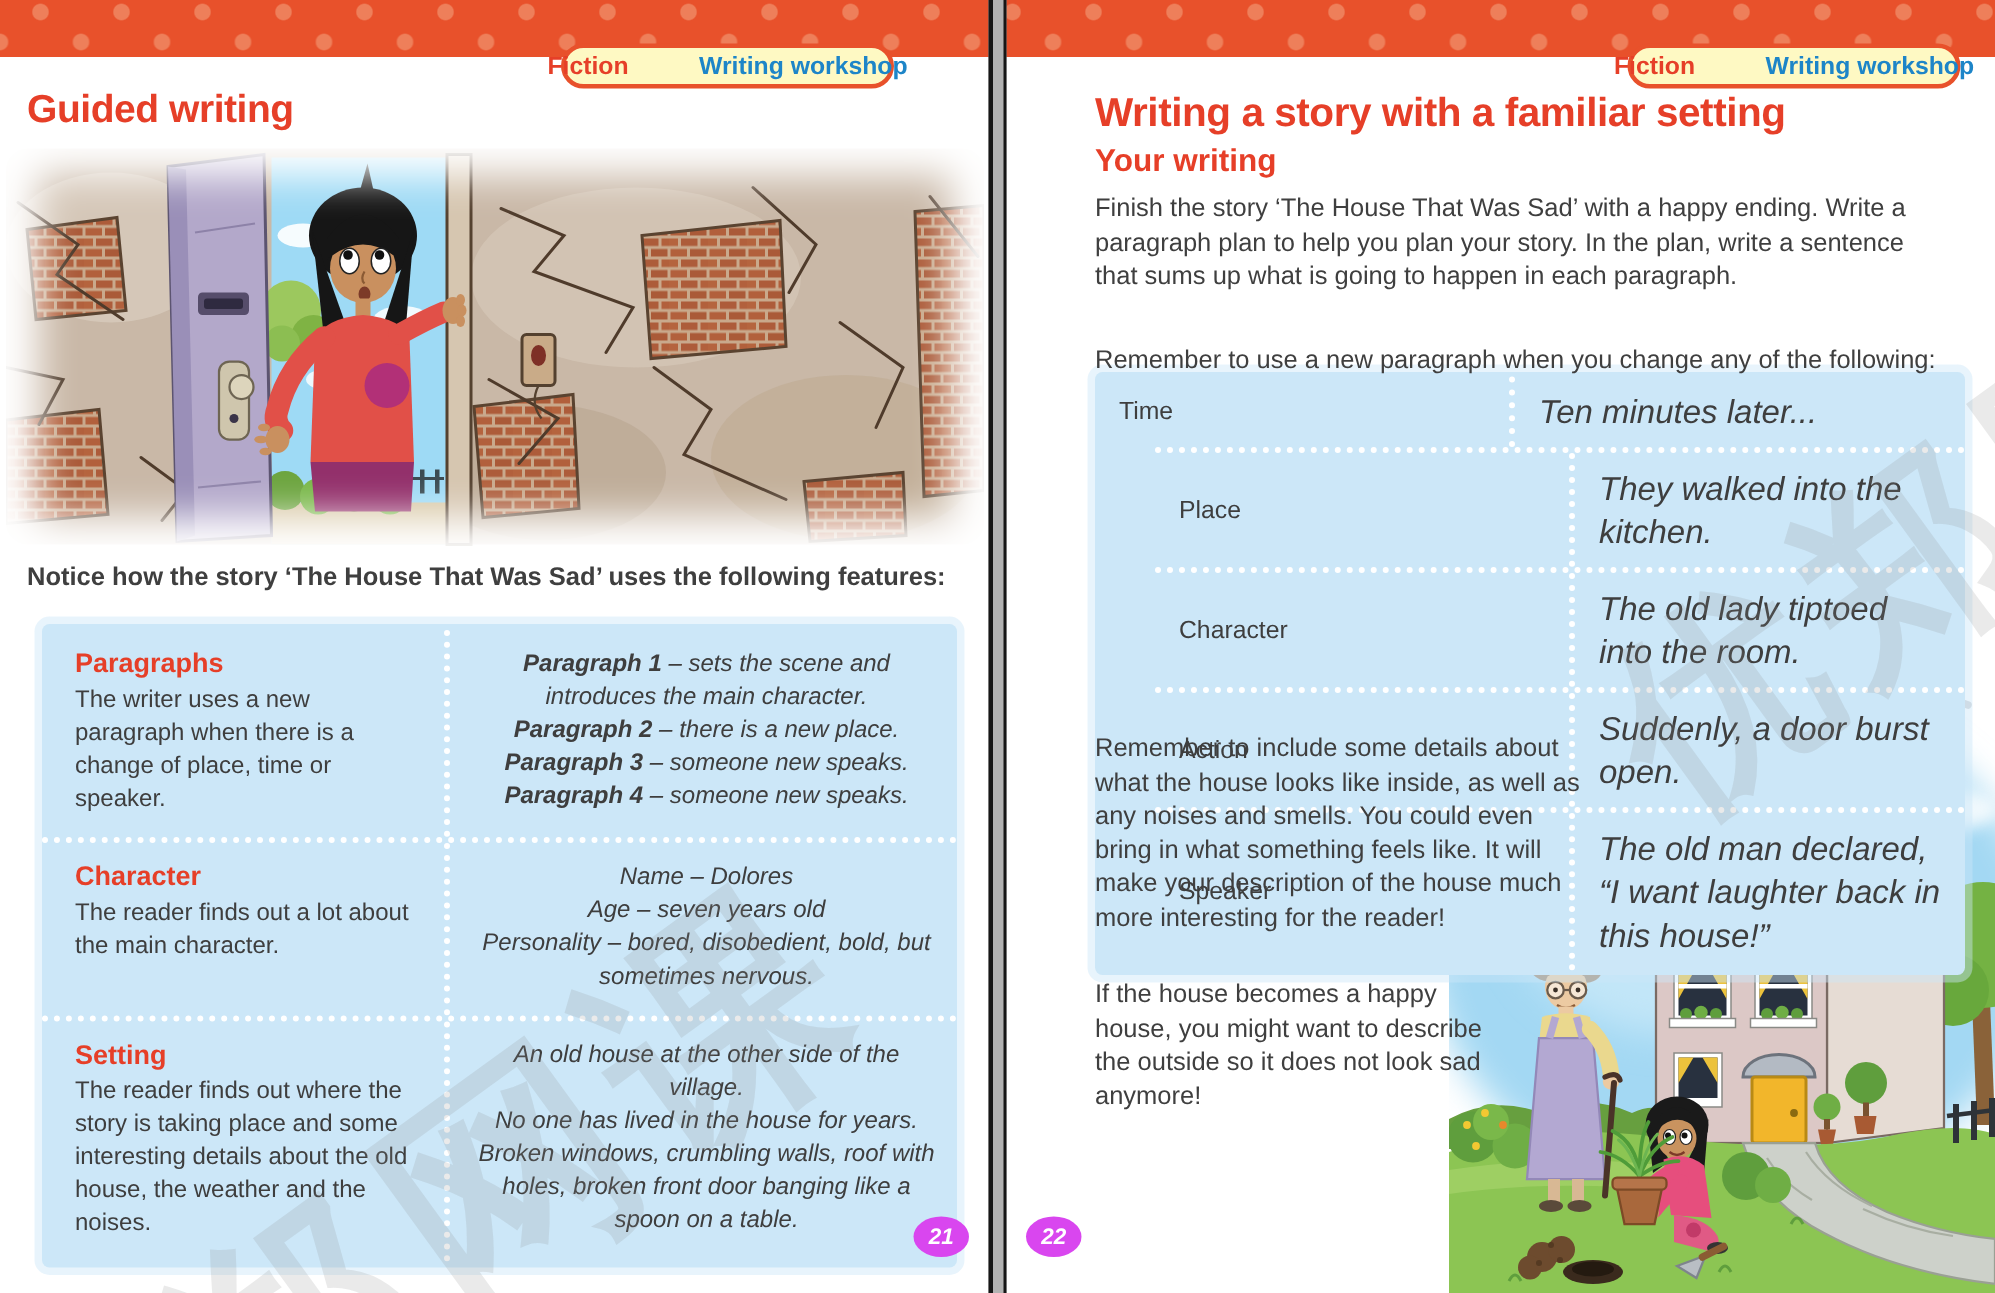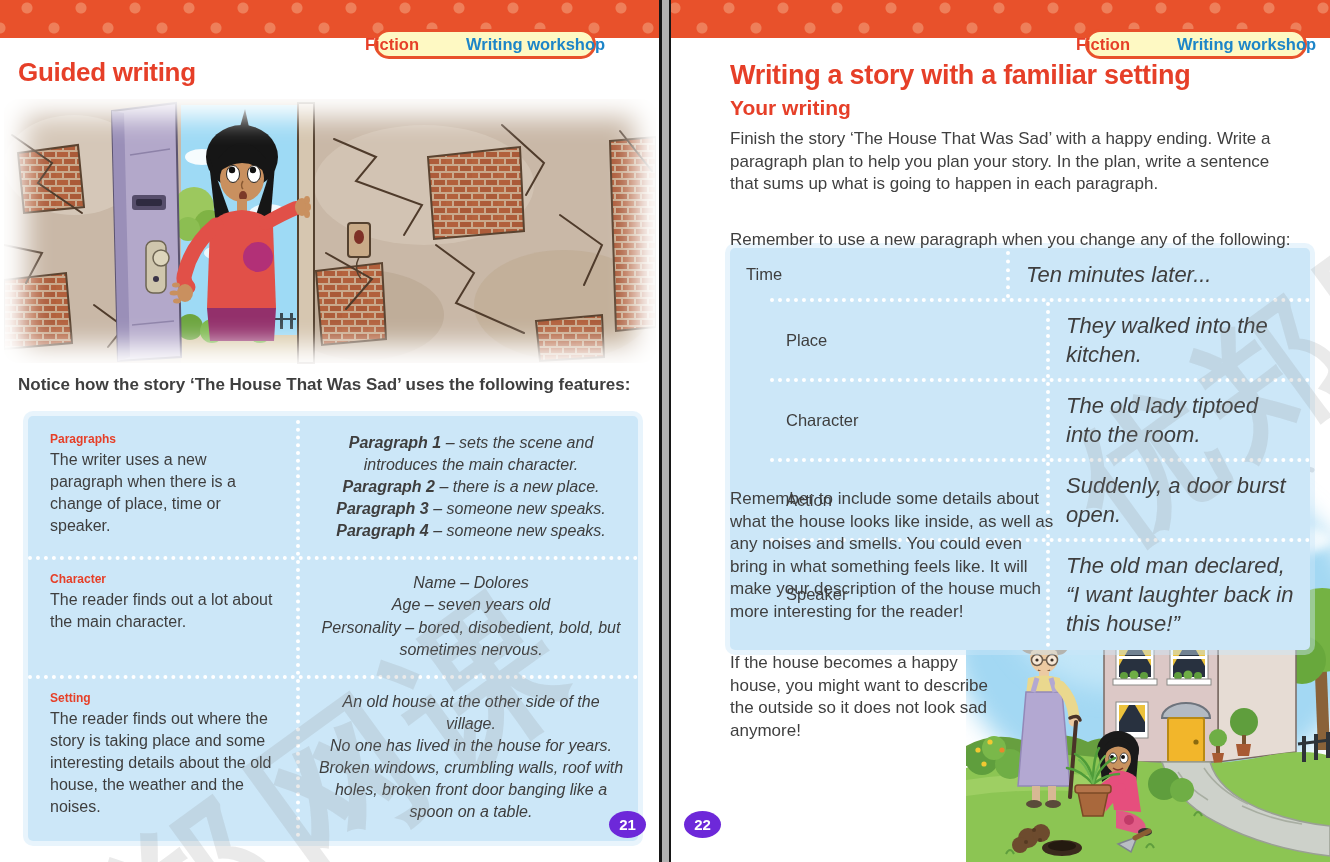--- a/index.html
+++ b/index.html
@@ -52,35 +52,35 @@
   #rp4 { left:730px; top:652px; width:272px; }
 
   
   .btable { position:absolute; background:#cce7f8; border-radius:5px; z-index:4;
             box-shadow:0 0 0 5px rgba(204,231,248,0.45); }
   #features-table { left:28px; top:416px; width:610px; padding:4px 0; }
   .frow { display:grid; grid-template-columns:272px 1fr; }
   .frow + .frow { border-top:4px dotted #ffffff; }
   .frow .c1 { padding:12px 16px 14px 22px; border-right:4px dotted #ffffff; }
   .frow .c2 { padding:12px 14px 14px 18px; font-style:italic;text-align:center; }
-  .c1 .hd { color:#e63f28; font-weight:bold; font-size:12px; margin-bottom:3px; }
+  .c1 .hd { color:#e63f28; font-weight:bold; font-size:18px; margin-bottom:3px; }
   .c1 .ds, .c2 { color:#3e3e3e; font-size:16px; line-height:1.38; }
   .c2 .ex b { font-weight:bold; }
 
   #paragraph-table { left:730px; top:248px; width:580px; padding:3px 0; }
   .prow { display:grid; grid-template-columns:280px 1fr; }
   .prow + .prow { border-top:4px dotted #ffffff;margin-left:40px; }
   .prow .pl { padding:9px 16px; border-right:4px dotted #ffffff; color:#3e3e3e;
               font-size:16.5px; display:flex; align-items:center; }
   .prow .pe { padding:9px 16px; font-style:italic; color:#3e3e3e; font-size:22px; line-height:1.32; }
 
   
-  .pagenum { position:absolute; width:37px; height:27px; background:#6d28d9; border-radius:50%;
+  .pagenum { position:absolute; width:37px; height:27px; background:#d946ef; border-radius:50%;
              color:#fff; font-weight:bold; font-size:15px; display:flex; align-items:center;
-             justify-content:center; z-index:6; }
+             justify-content:center; z-index:6;font-style:italic; }
   #pn21 { left:609px; top:811px; }
   #pn22 { left:684px; top:811px; }
 
   
   .illus { position:absolute; }
   #door-illus { left:4px; top:95px; width:652px; height:272px; border-radius:14px; }
   #door-illus::after { content:''; position:absolute; inset:0; border-radius:14px;
       box-shadow:inset 0 0 26px 22px #ffffff; pointer-events:none; }
   #house-illus { left:966px; top:450px; width:364px; height:412px; z-index:1; }
 

